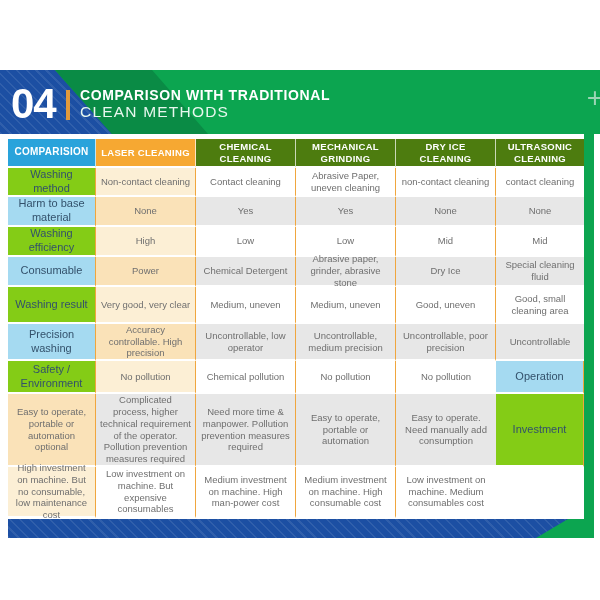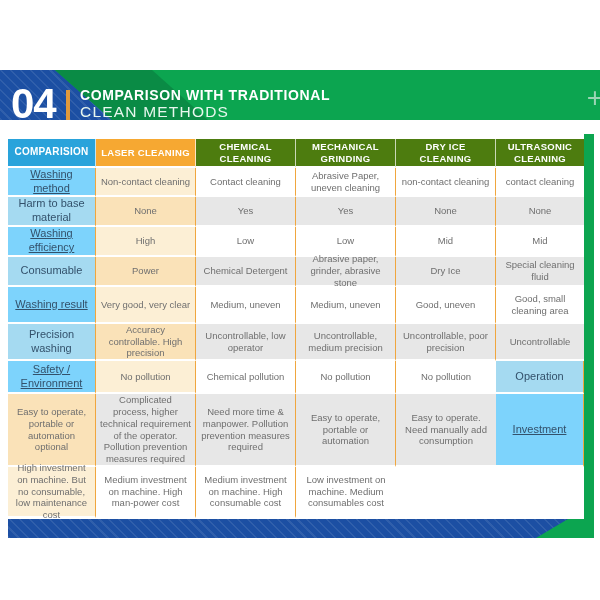--- a/index.html
+++ b/index.html
@@ -1,21 +1,21 @@
 <!DOCTYPE html>
 <html><head>
 <meta charset="utf-8">
 <style>
   html,body{margin:0;padding:0;background:#ffffff;}
   #slide{
     position:relative;width:600px;height:600px;background:#ffffff;overflow:hidden;
     font-family:"Liberation Sans", sans-serif;
   }
   
-  .band{position:absolute;left:0;top:70px;width:600px;height:50px;background:#0CA550;}
+  .band{position:absolute;left:0;top:70px;width:600px;height:64px;background:#0CA550;}
   .band .blue-wedge{
     position:absolute;inset:0;background:#1C4FA3;
     background-image:repeating-linear-gradient(45deg,rgba(255,255,255,0.09) 0 1.5px,transparent 1.5px 7px);
     clip-path:polygon(0 0,55px 0,112px 100%,0 100%);
   }
   .band .darkgreen-wedge{
     position:absolute;inset:0;background:#0A8B45;
     clip-path:polygon(55px 0,152px 0,208px 100%,112px 100%);
   }
   .slide-number{
@@ -43,21 +43,21 @@
     box-sizing:border-box;display:flex;align-items:center;justify-content:center;
     text-align:center;padding:2px 4px;line-height:1.25;
     border-right:1px solid #F0A63E;border-bottom:2px solid #ffffff;
   }
   .cell.last-col{border-right:none;}
   .hcell{color:#ffffff;font-size:9.5px;font-weight:bold;letter-spacing:0.3px;border-right:1px solid rgba(255,255,255,0.7);}
   .h-comp{background:#29A3DB;font-size:10px;}
   .h-laser{background:#F6A832;}
   .h-other{background:#4d7c0f;}
   .c-label{color:#33516B;font-size:11px;font-weight:400;}
-  .c-label.odd{background:#7dd3fc;text-decoration:underline;}
+  .c-label.odd{background:#84cc16;}
   .c-label.even{background:#A5DAF1;}
   .c-laser{color:#6F6F6F;font-size:9.5px;}
   .c-laser.odd{background:#FCEFD5;}
   .c-laser.even{background:#FAE2B8;}
   .c-data{color:#6F6F6F;font-size:9.5px;}
   .c-data.odd{background:#FFFFFF;}
   .c-data.even{background:#E7E7E7;}
   
   .bottom-band{
     position:absolute;left:8px;top:519px;width:586px;height:19px;background:#1C4FA3;
@@ -136,20 +136,21 @@
       <div class="cell c-data odd">No pollution</div>
       <div class="cell c-data odd last-col">No pollution</div>
       <div class="cell c-label even">Operation</div>
       <div class="cell c-laser even">Easy to operate, portable or automation optional</div>
       <div class="cell c-data even">Complicated process, higher technical requirement of the operator. Pollution prevention measures required</div>
       <div class="cell c-data even">Need more time &amp; manpower. Pollution prevention measures required</div>
       <div class="cell c-data even">Easy to operate, portable or automation</div>
       <div class="cell c-data even last-col">Easy to operate. Need manually add consumption</div>
       <div class="cell c-label odd">Investment</div>
       <div class="cell c-laser odd">High investment on machine. But no consumable, low maintenance cost</div>
+      <div class="cell c-data odd">Low investment on machine. But expensive consumables</div>
       <div class="cell c-data odd">Medium investment on machine. High man-power cost</div>
       <div class="cell c-data odd">Medium investment on machine. High consumable cost</div>
       <div class="cell c-data odd last-col">Low investment on machine. Medium consumables cost</div>
     </div>
 
   <div class="bottom-band">
     <div class="green-corner"></div>
   </div>
 
 </div>

